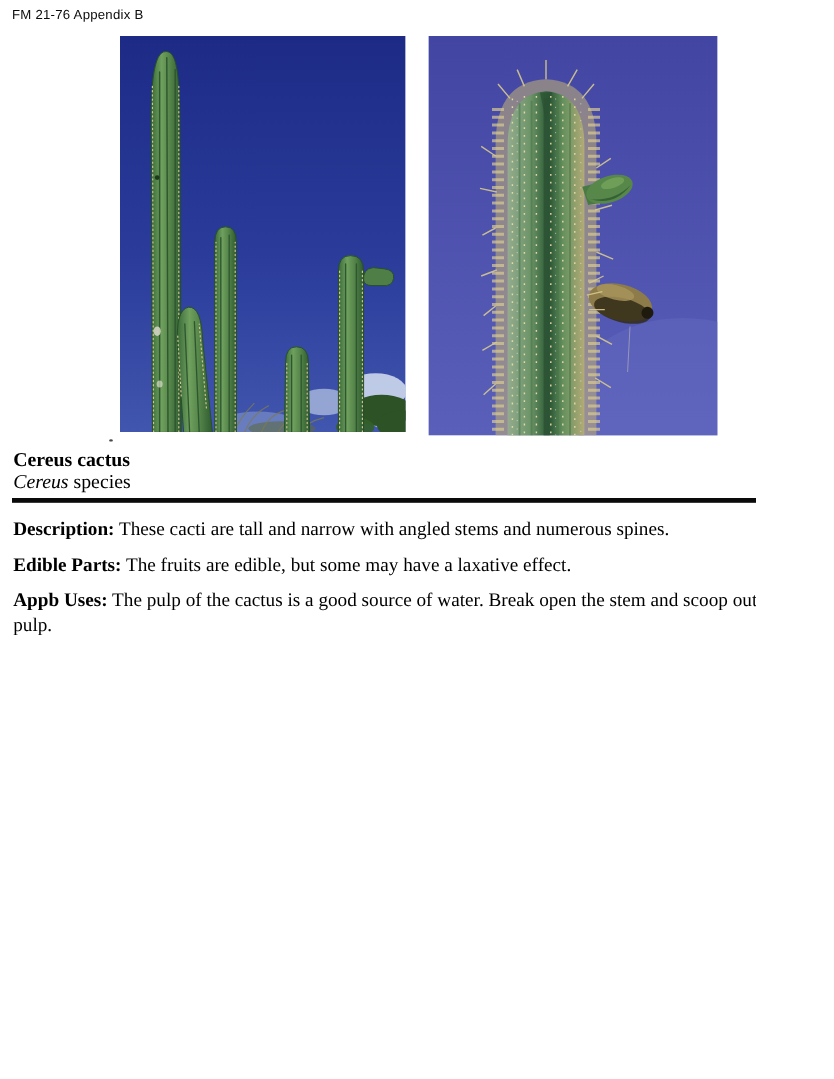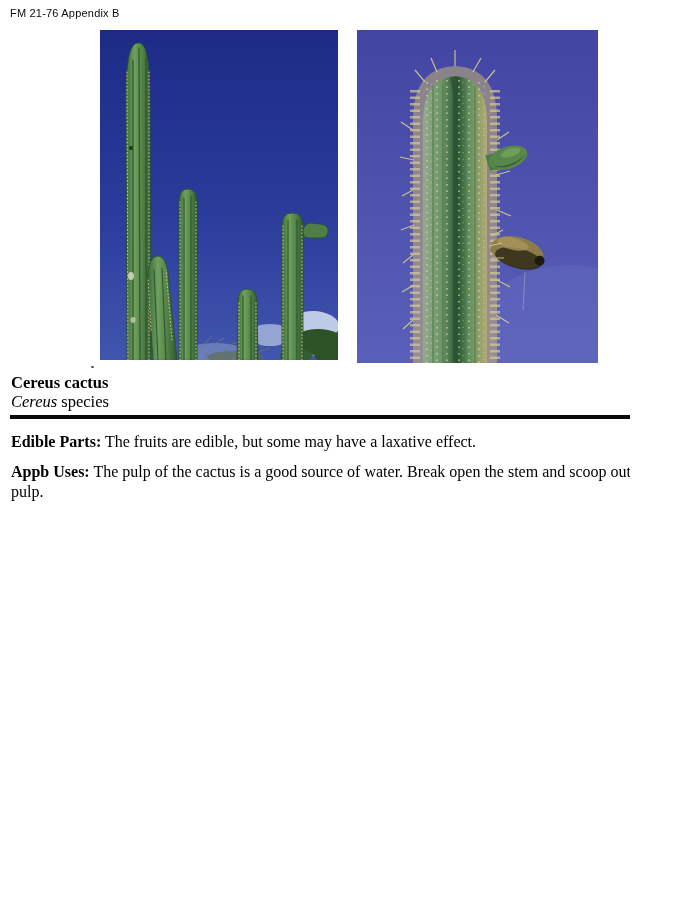--- a/index.html
+++ b/index.html
@@ -176,20 +176,21 @@
     </g>
   </svg>
 
   <div class="artifact-dot"></div>
 
   <div class="content">
     <div class="title">Cereus cactus</div>
     <div class="species"><span class="i">Cereus</span><span> species</span></div>
     <div class="rule"></div>
 
+    <p class="para"><b class="lbl">Description:</b><span> These cacti are tall and narrow with angled stems and numerous spines.</span></p>
 
 
     <p class="para"><b class="lbl">Edible Parts:</b><span> The fruits are edible, but some may have a laxative effect.</span></p>
 
     <p class="para"><b class="lbl">Appb Uses:</b><span> The pulp of the cactus is a good source of water. Break open the stem and scoop out the pulp.</span></p>
   </div>
 
 
 </div>
 

